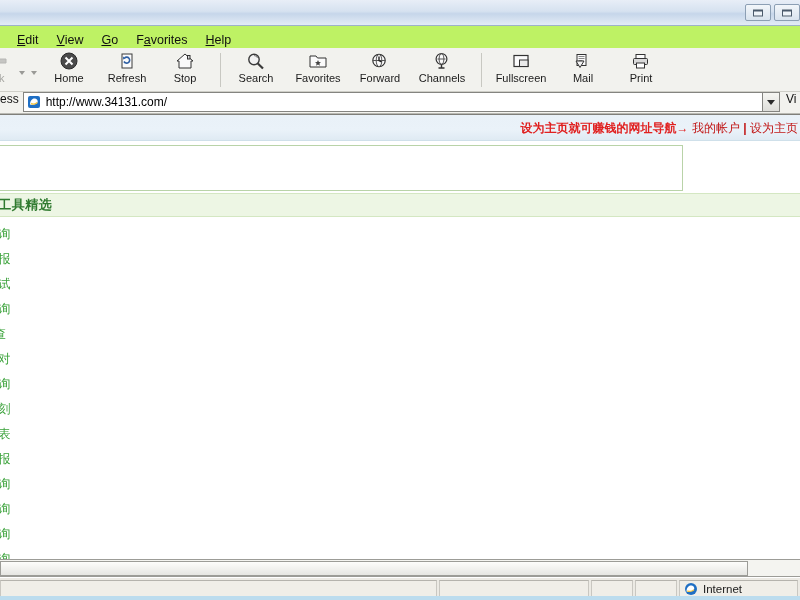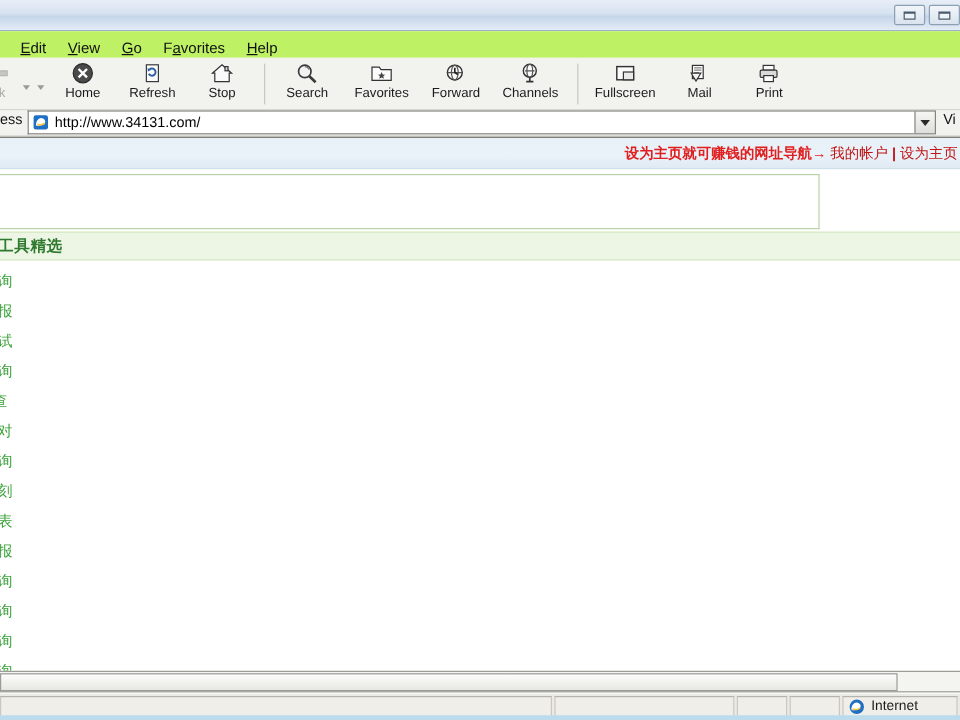--- a/index.html
+++ b/index.html
@@ -326,21 +326,21 @@
     background: #f0eee8;
     margin-right: 2px;
     display: flex;
     align-items: center;
     padding: 0 4px;
     overflow: hidden;
     white-space: nowrap;
   }
   .st-main { flex: 1; min-width: 0; }
   .st-small { width: 42px; }
-  .st-zone { width: 96px; gap: 5px; }
+  .st-zone { width: 119px; gap: 5px; }
   .st-zone .zone-label { font-size: 11.5px; }
 
   .blue-strip {
     position: absolute;
     left: 0; top: 596px;
     width: 800px; height: 4px;
     background: #bcdcee;
   }
 </style>
 </head>

